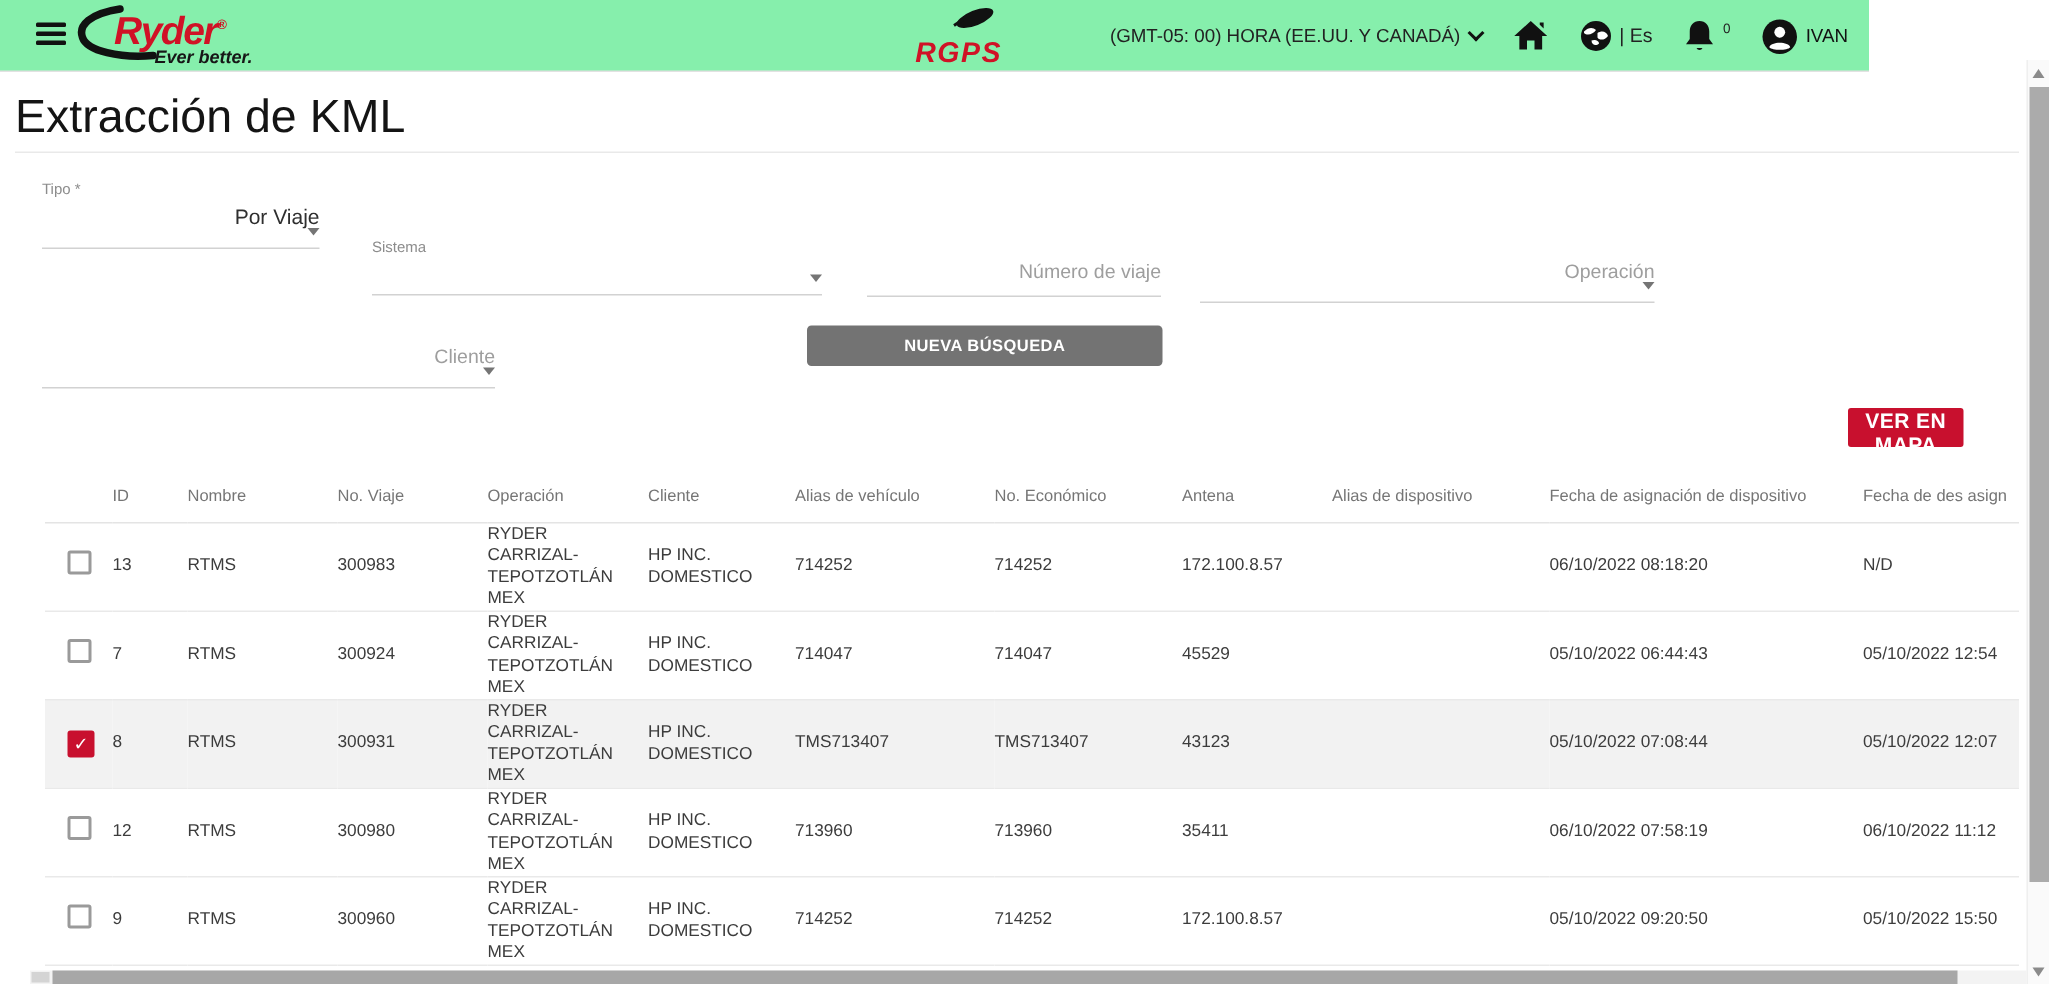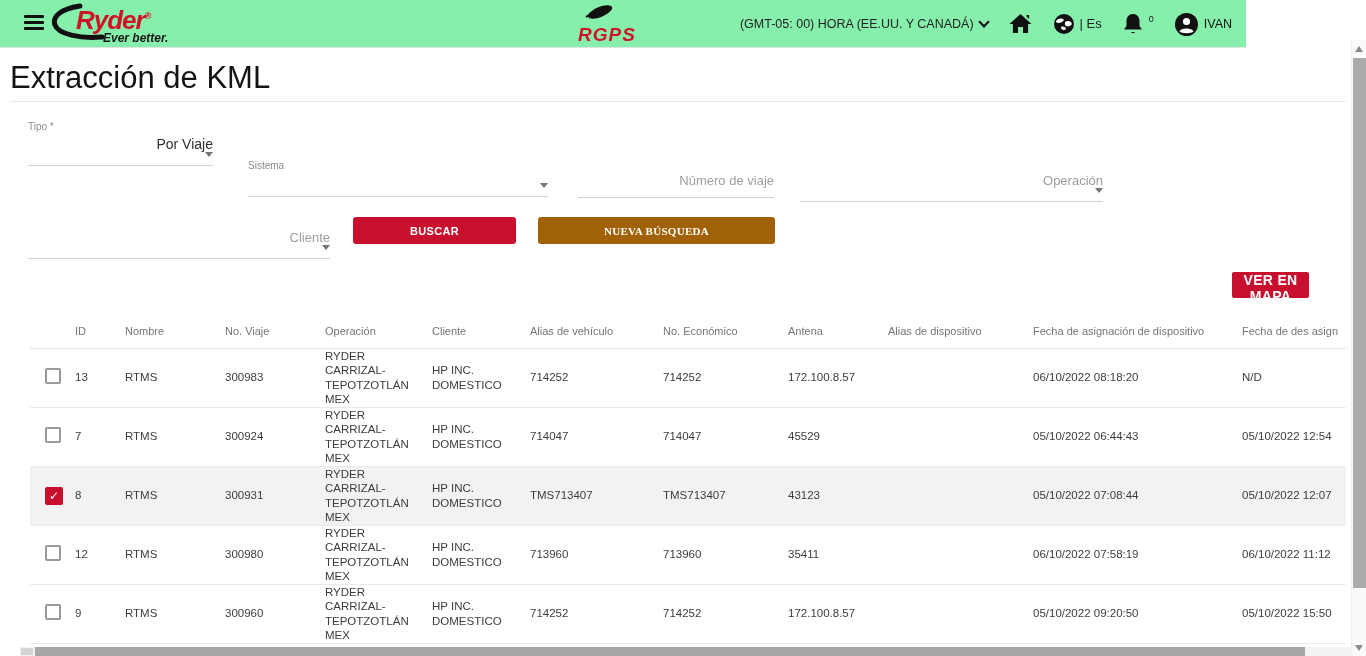--- a/index.html
+++ b/index.html
@@ -13,21 +13,21 @@
   .menu-btn { position:absolute; left:24px; top:15px; width:20px; height:16px; cursor:pointer; }
   .menu-btn i { display:block; height:2.5px; background:#111; margin-bottom:3.5px; border-radius:1px; }
   .ryder-logo { position:absolute; left:50px; top:3px; width:130px; height:42px; }
   .ryder-swoosh { position:absolute; left:0; top:0; }
   .ryder-name { position:absolute; left:26px; top:2px; font-size:26px; font-weight:bold;
     font-style:italic; color:#d01226; letter-spacing:-1px; }
   .ryder-mark { font-size:9px; font-style:normal; vertical-align:super; }
   .ryder-tag { position:absolute; left:53px; top:28px; font-size:12px; font-weight:bold;
     font-style:italic; color:#161616; }
   .rgps-logo { position:absolute; left:50%; top:4px; transform:translateX(-50%);
-    text-align:left; width:90px; }
+    text-align:right; width:90px; }
   .rgps-name { font-size:19px; font-weight:bold; font-style:italic; color:#d01226; letter-spacing:1px; }
   .header-right { position:absolute; right:14px; top:0; height:48px; display:flex;
     align-items:center; gap:20px; }
   .tz { display:flex; align-items:center; gap:6px; font-size:12.5px; color:#222; cursor:pointer; }
   .chev { width:8px; height:8px; border-right:2px solid #111; border-bottom:2px solid #111;
     transform:rotate(45deg); margin-top:-4px; }
   .hicon { display:flex; align-items:center; cursor:pointer; }
   .lang-group, .bell-group, .user-group { display:flex; align-items:flex-start; gap:5px; cursor:pointer; }
   .lang-label { font-size:13px; color:#222; margin-top:3px; }
   .bell-badge { font-size:9px; color:#222; margin-top:2px; }
@@ -182,22 +182,21 @@
     </div>
   </div>
 
   <div class="field f-cliente">
     <div class="fline">
       <span class="fph">Cliente</span>
       <span class="caret"></span>
     </div>
   </div>
 
-  <button class="btn btn-buscar" style="background: rgb(200, 16, 46);">BUSCAR</button>
-  <button class="btn btn-nueva" style="background: #a16207; font-family: Liberation Serif, serif;">NUEVA BÚSQUEDA</button>
+  <button class="btn btn-nueva" style="background: #737373;">NUEVA BÚSQUEDA</button>
   <button class="btn btn-mapa" style="background: rgb(200, 16, 46);">VER EN MAPA</button>
 
   <div class="table-wrap">
     <table>
       <colgroup>
         <col style="width:45px">
           <col style="width:50px">
           <col style="width:100px">
           <col style="width:100px">
         <col style="width:107px">

